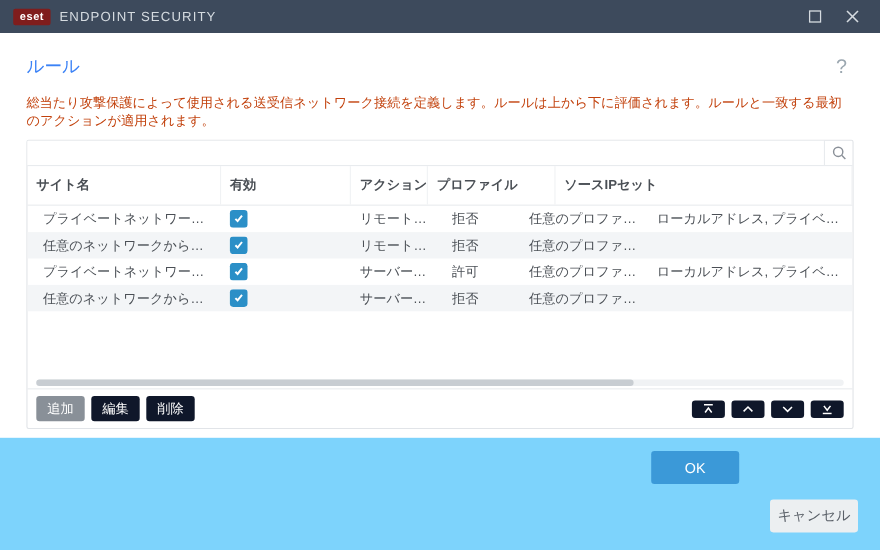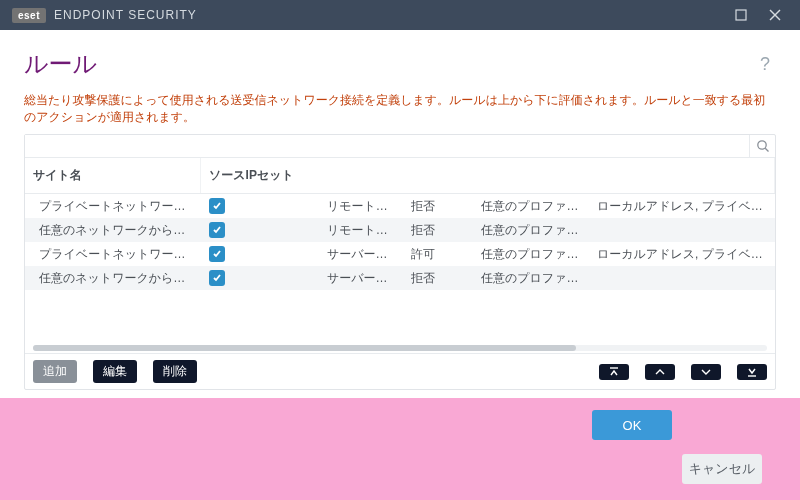--- a/index.html
+++ b/index.html
@@ -1,46 +1,46 @@
 <!DOCTYPE html>
 <html><head>
 <meta charset="utf-8">
 <style>
   * { box-sizing: border-box; margin: 0; padding: 0; font-family: "Segoe UI", Arial, sans-serif; }
   body { width: 800px; height: 500px; background: #fff; display: flex; flex-direction: column; overflow: hidden; }
   .titlebar { background: #3d4a5c; color: #fff; height: 30px; display: flex; align-items: center; padding: 0 8px 0 12px; }
-  .brand-badge { background: #737373; color: #fff; font-weight: bold; font-size: 10px; padding: 2px 6px; border-radius: 2px; letter-spacing: 0.5px; }
+  .brand-badge { background: #7f1d1d; color: #fff; font-weight: bold; font-size: 10px; padding: 2px 6px; border-radius: 2px; letter-spacing: 0.5px; }
   .app-title { margin-left: 8px; font-size: 12px; letter-spacing: 1px; color: #d5dbe0; }
   .titlebar-spacer { flex: 1; }
   .titlebar-btn { width: 34px; height: 30px; display: flex; align-items: center; justify-content: center; cursor: pointer; }
   .titlebar-btn svg { stroke: #d5dbe0; }
   .header { padding: 18px 24px 8px; display: flex; align-items: center; }
-  .header-title { color: #701a75; font-size: 24px; font-weight: 400; flex: 1; }
+  .header-title { color: #3b82f6; font-size: 16px; font-weight: 400; flex: 1; }
   .help-btn { color: #9ba7b0; font-size: 18px; cursor: pointer; padding: 2px 6px; }
   .desc { padding: 4px 24px 8px; color: #c2410c; font-size: 12px; }
   .content { padding: 0 24px 8px; flex: 1; display: flex; flex-direction: column; min-height: 0; }
   .table-wrap { border: 1px solid #e1e4e8; border-radius: 2px; flex: 1; display: flex; flex-direction: column; min-height: 0; }
   .search-row { display: flex; border-bottom: 1px solid #e8ebee; }
   .search-row input { flex: 1; border: none; height: 22px; padding: 0 8px; font-size: 12px; outline: none; }
   .search-icon { width: 26px; display: flex; align-items: center; justify-content: center; border-left: 1px solid #e8ebee; cursor: pointer; }
   .thead { display: flex; height: 36px; align-items: flex-start; font-size: 12px; color: #4a4f55; border-bottom: 1px solid #e8ebee; }
   .th, .td { padding: 0 8px; overflow: hidden; white-space: nowrap; text-overflow: ellipsis; }
   .th { font-weight: 700; border-right: 1px solid #f0f2f4; height: 100%; display: flex; align-items: center; }
   .c0 { width: 176px; } .c1 { width: 118px; } .c2 { width: 84px; } .c3 { width: 70px; } .c4 { width: 116px; } .c5 { flex: 1; }
   .tbody { flex: 1; overflow-x: auto; overflow-y: auto; }
   .tr { display: flex; height: 24px; align-items: center; font-size: 12px; color: #4a4f55; }
   .tr.alt { background: #f3f5f7; }
   .td.c0 { padding-left: 14px; }
   .chk { width: 16px; height: 16px; background: #2b8fc7; border-radius: 3px; display: flex; align-items: center; justify-content: center; cursor: pointer; }
-  .table-footer { border-top: 1px solid #e8ebee; padding: 6px 8px; display: flex; align-items: center; gap: 16px; }
+  .table-footer { border-top: 1px solid #e8ebee; padding: 6px 8px; display: flex; align-items: center; gap: 6px; }
   .tbl-btn { background: #0f172a; color: #fff; font-size: 12px; padding: 3px 10px; border-radius: 3px; cursor: pointer; border: none; }
   .tbl-btn.primary { background: #899098; }
   .tbl-btn.icon { width: 30px; padding: 3px 0; display: flex; align-items: center; justify-content: center; }
   .tf-spacer { flex: 1; }
-  .dialog-footer { padding: 12px 38px 16px; display: flex; gap: 10px; justify-content: flex-end; background: #f9a8d4; }
+  .dialog-footer { padding: 12px 20px 16px; display: flex; gap: 28px; justify-content: flex-end; background: #7dd3fc; }
   .dlg-btn { min-width: 80px; height: 30px; font-size: 13px; border-radius: 3px; cursor: pointer; border: none; }
   .dlg-ok { background: #3b99d8; color: #fff; }
   .dlg-cancel { background: #eceff1; color: #5a6068; margin-top: 44px; }
   .scroll-placeholder { height: 6px; background: #f0f2f4; margin: 0 8px 2px; border-radius: 3px; }
   .scroll-thumb { height: 6px; background: #c8cdd2; border-radius: 3px; width: 74%; }
 </style>
 </head>
 <body>
 
 <div class="titlebar">
@@ -73,20 +73,23 @@
       <input placeholder="" style="">
       <div class="search-icon">
         <svg width="14" height="14" viewBox="0 0 14 14">
             <circle cx="6" cy="6" r="4.2" fill="none" stroke="#8a9098" stroke-width="1.3"></circle>
             <line x1="9.2" y1="9.2" x2="12.5" y2="12.5" stroke="#8a9098" stroke-width="1.3"></line>
           </svg>
       </div>
     </div>
     <div class="thead">
       <div class="th c0">サイト名</div>
+      <div class="th c1">有効</div>
+      <div class="th c3">アクション</div>
+      <div class="th c4">プロファイル</div>
       <div class="th c5">ソースIPセット</div>
     </div>
     <div class="tbody" id="tbody">
         <div class="tr">
           <div class="td c0">プライベートネットワークからのR…</div>
           <div class="td c1">
             <span class="chk">
               <svg width="10" height="10">
                 <polyline points="2,5 4,7 8,2" fill="none" stroke="#fff" stroke-width="1.8"></polyline>
               </svg>

